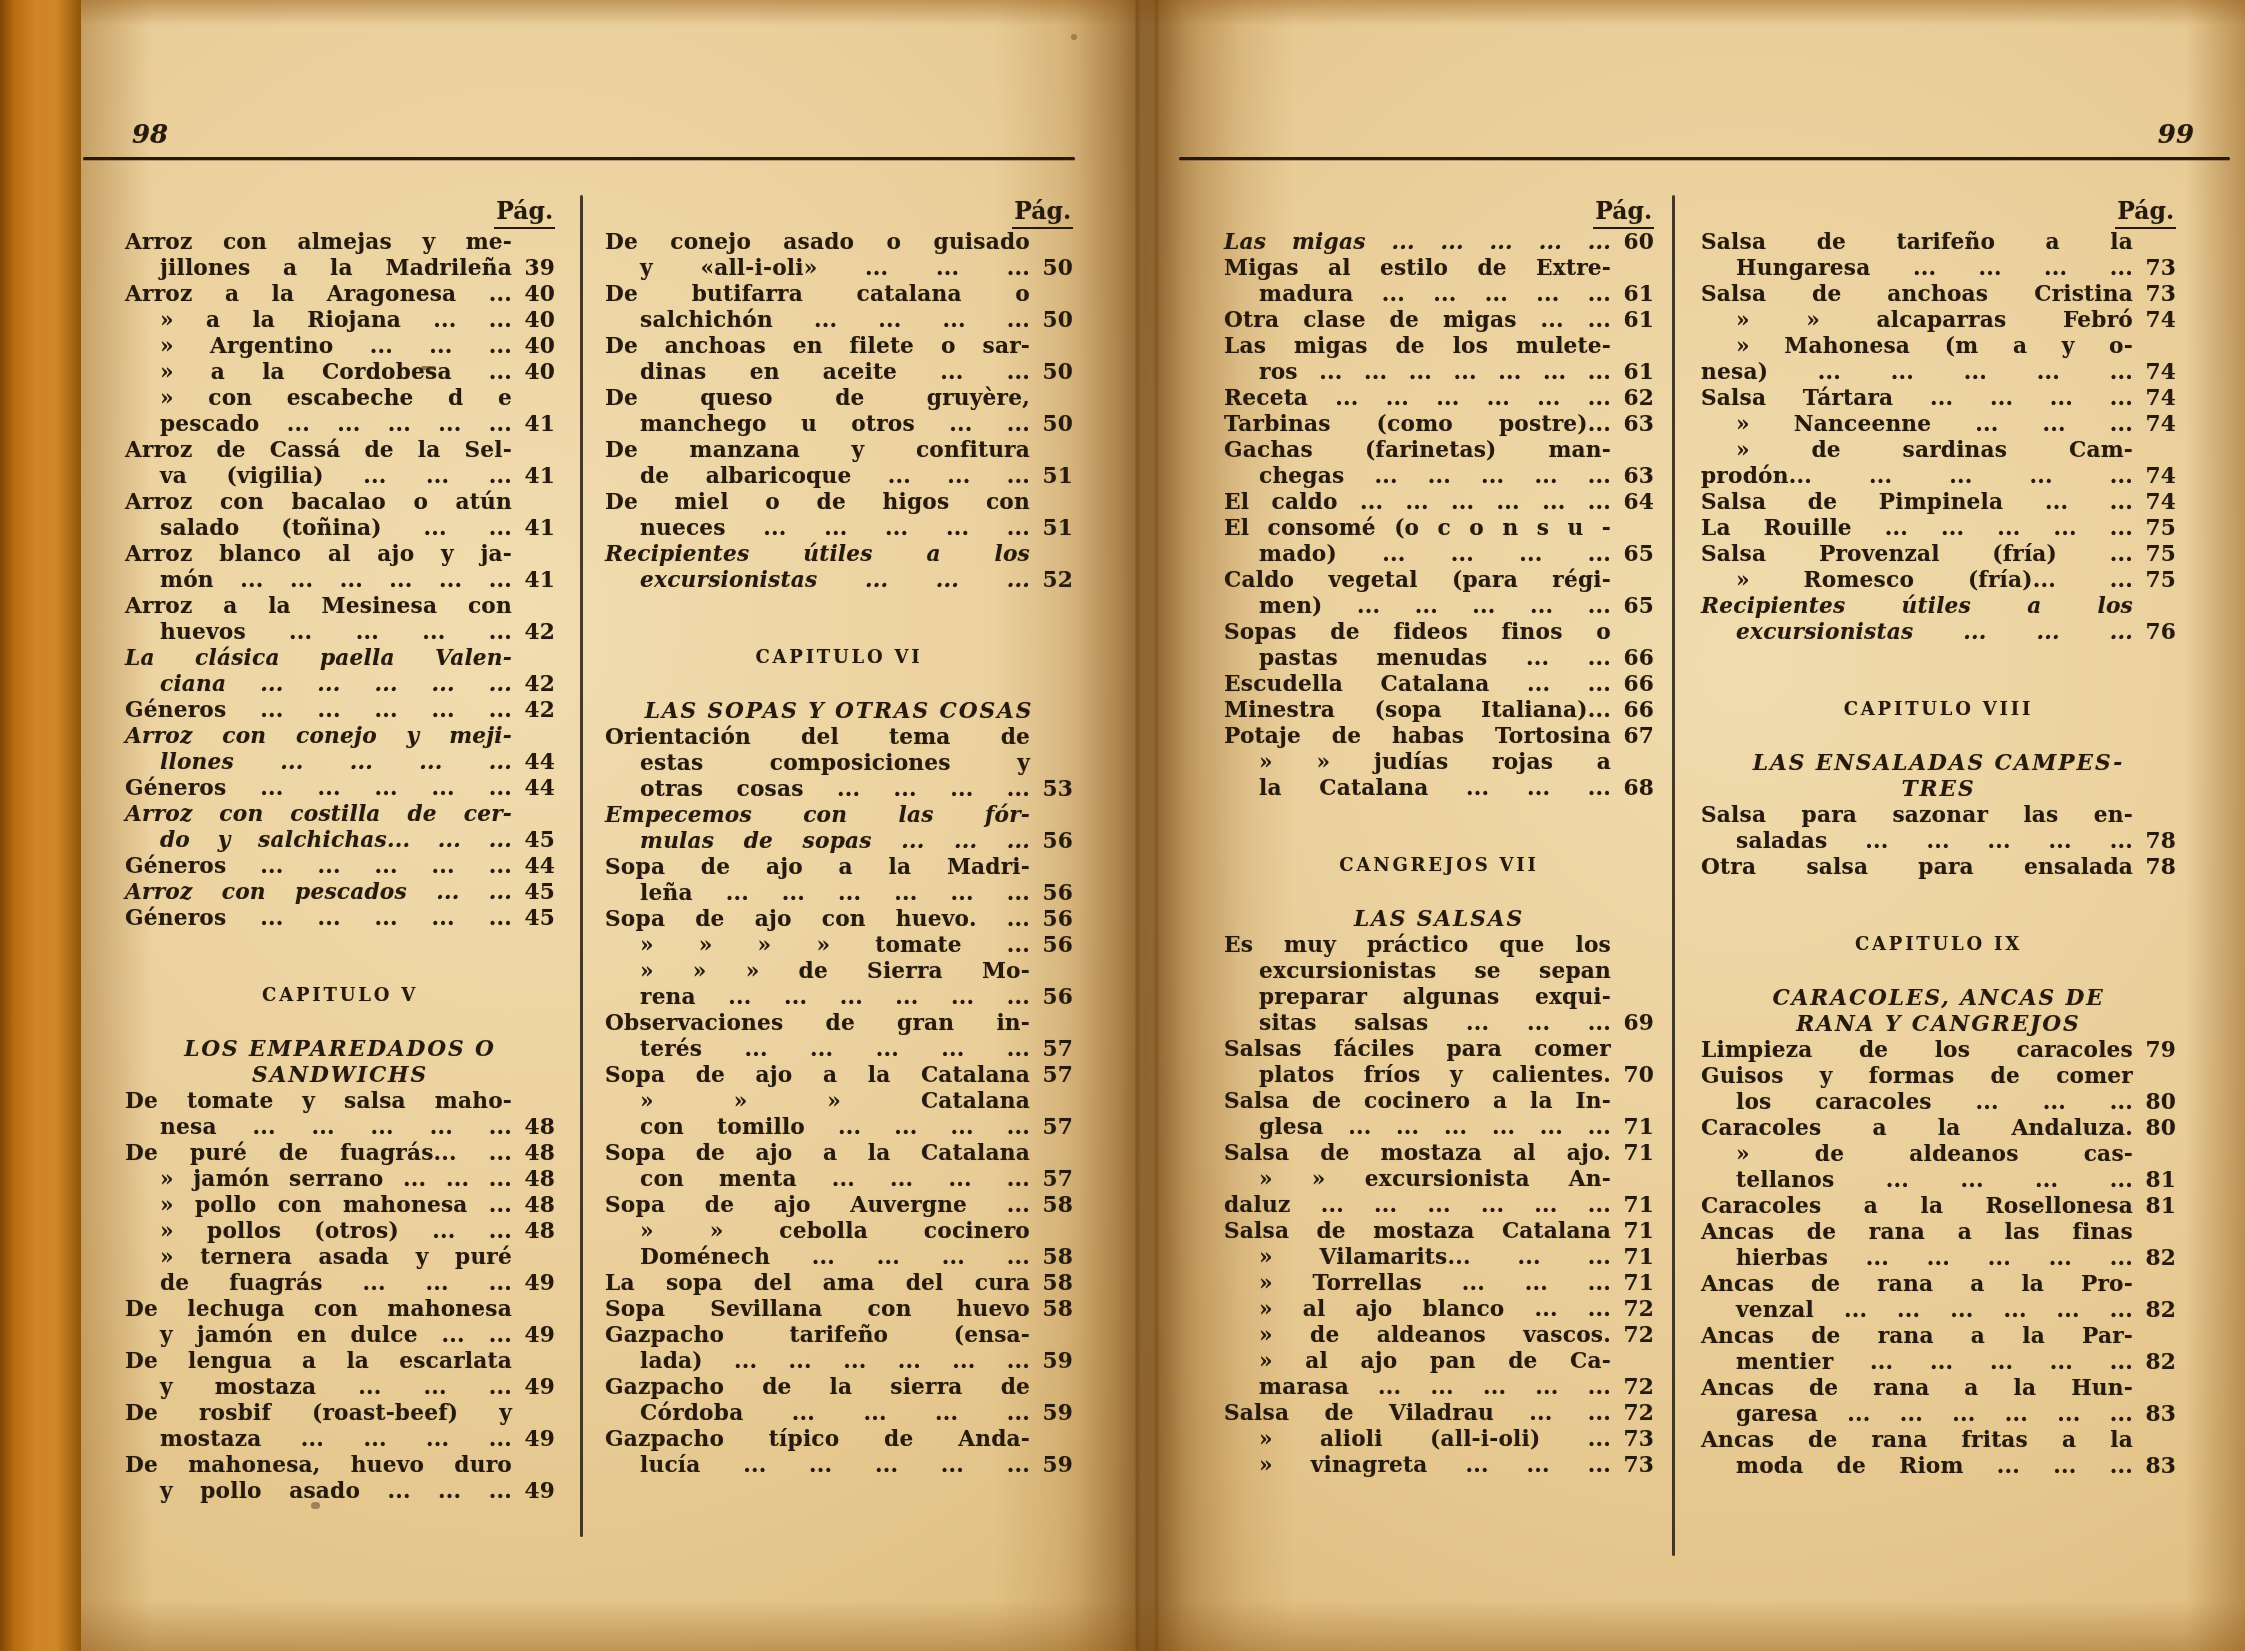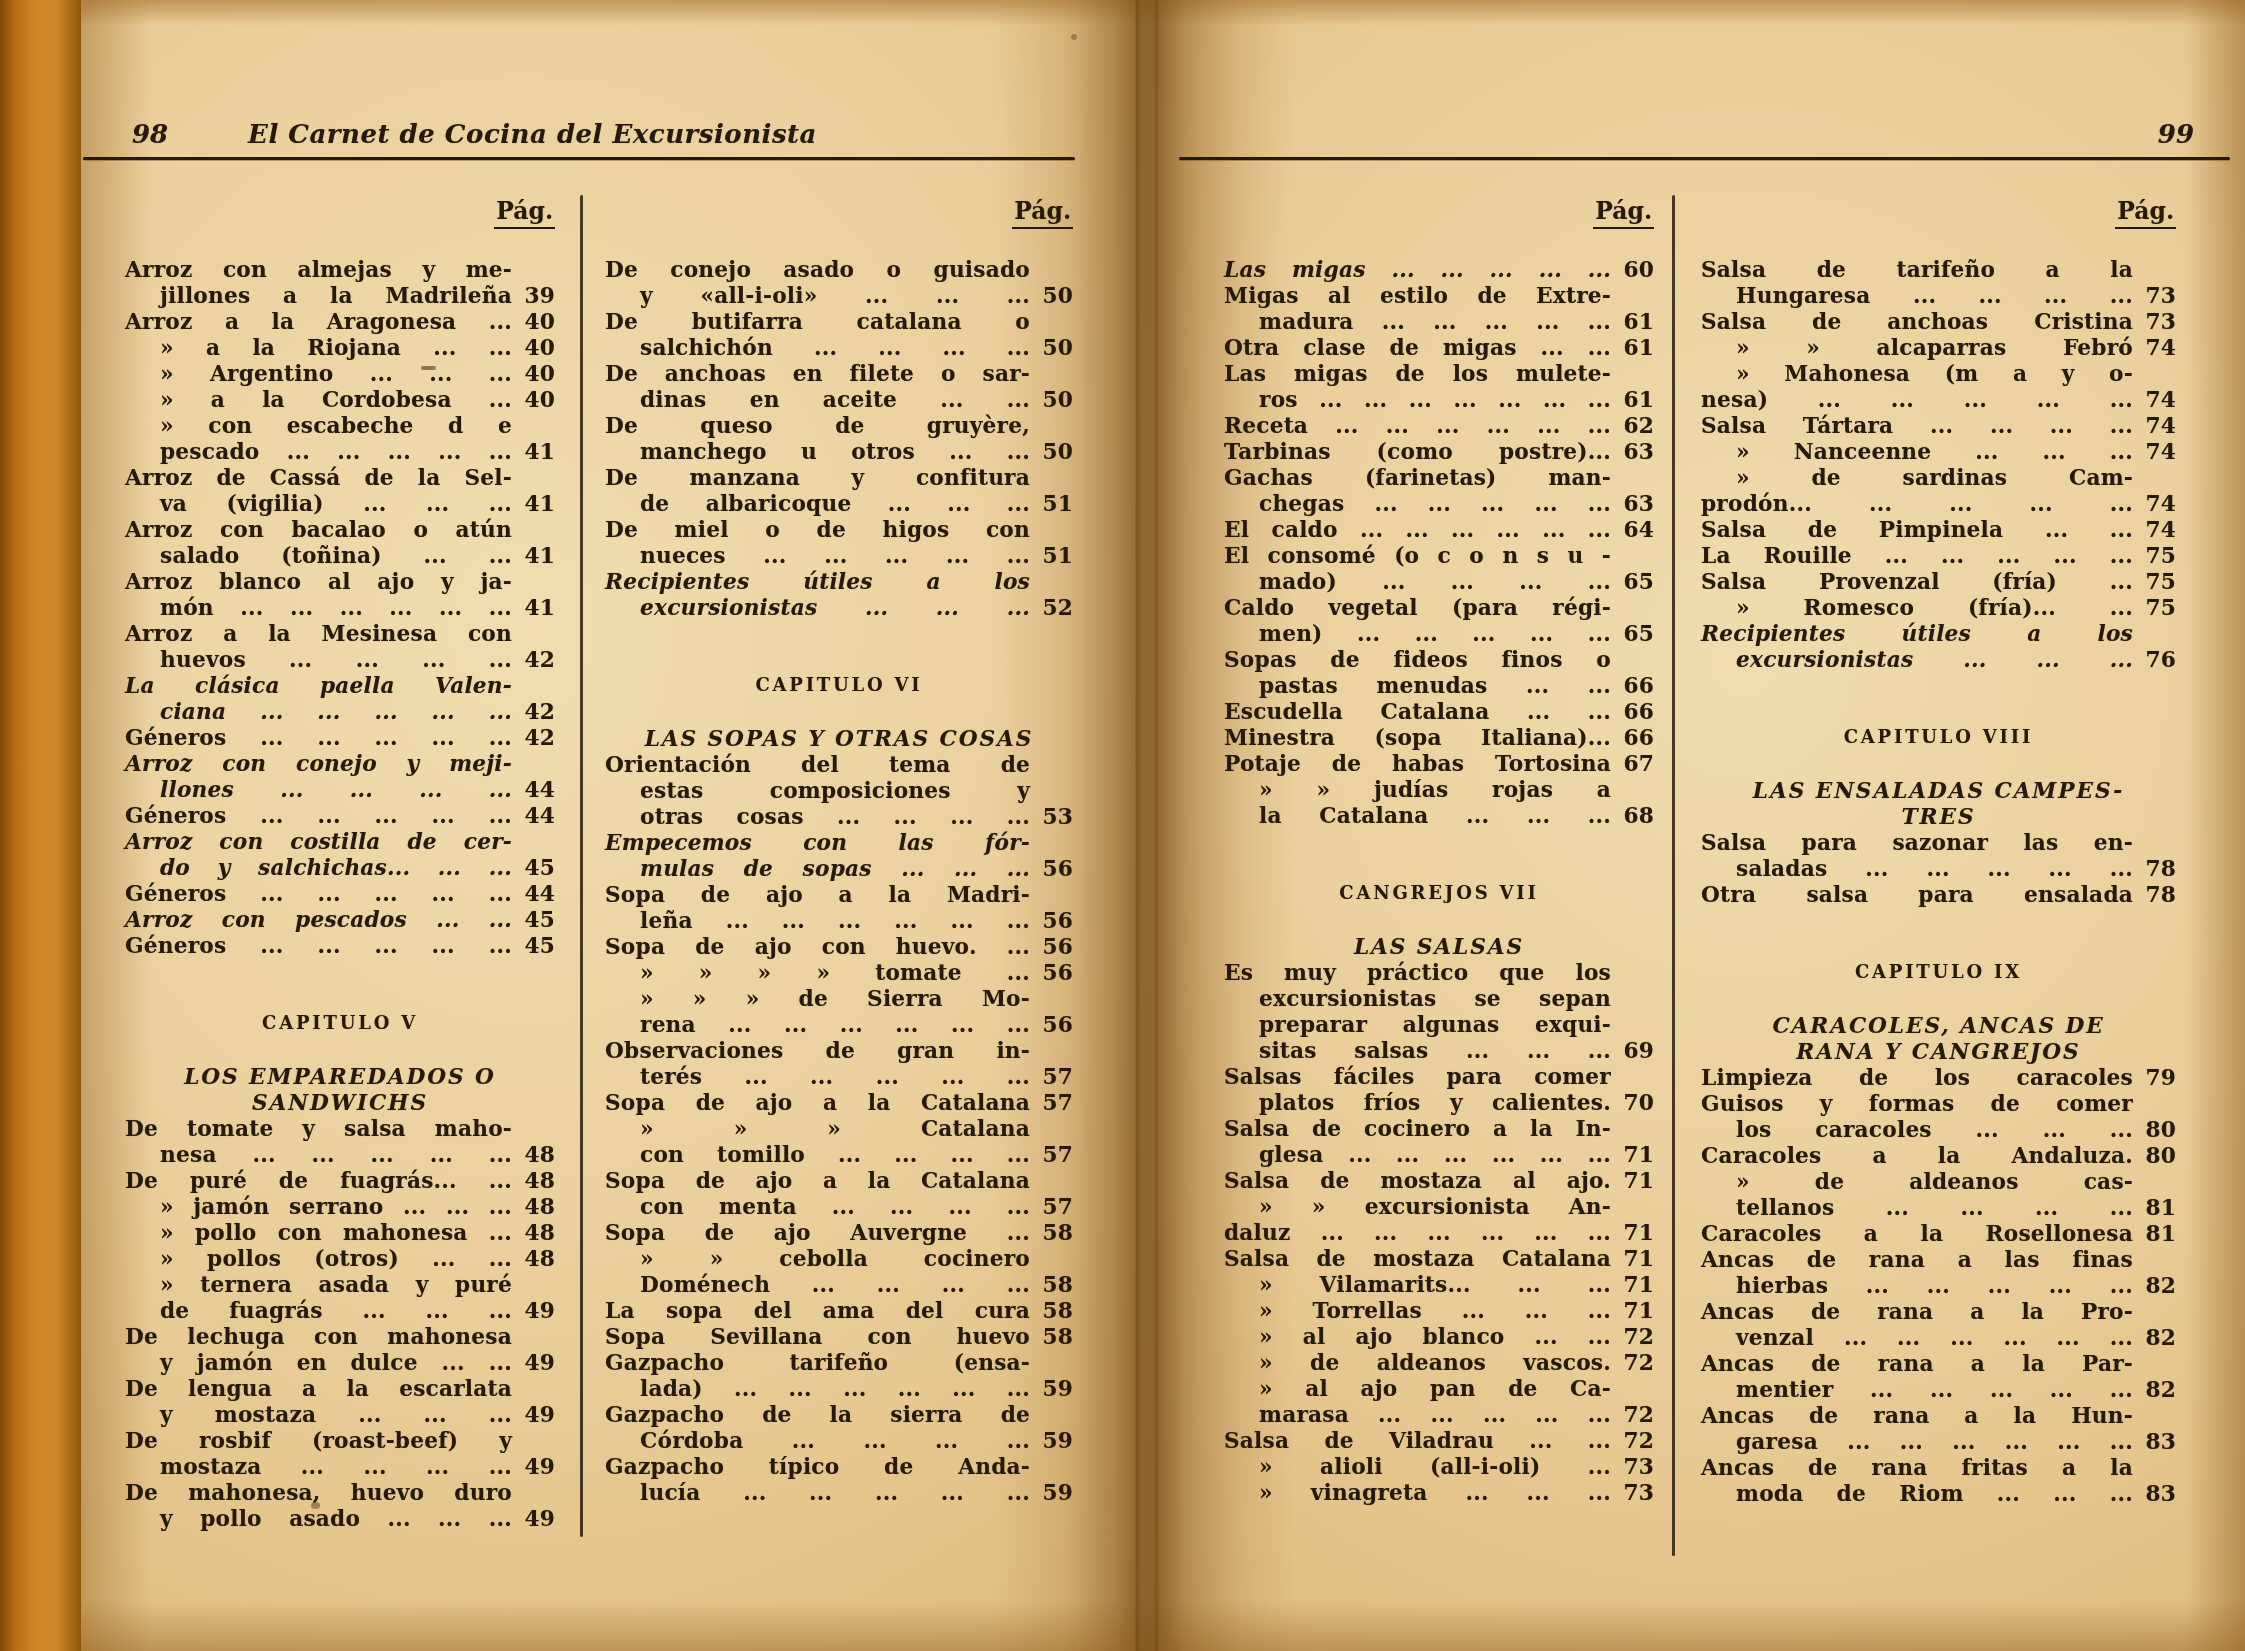--- a/index.html
+++ b/index.html
@@ -45,21 +45,21 @@
   .vdiv{position:absolute;top:195px;width:2.8px;background:rgba(40,28,14,.85);border-radius:1.9px;}
   #vdiv-left{left:580px;height:1342px;}
   #vdiv-right{left:1672px;height:1361px;}
   .col{position:absolute;top:198px;}
   #col1{left:125px;width:430px;}
   #col2{left:605px;width:468px;}
   #col3{left:1224px;width:430px;}
   #col4{left:1701px;width:475px;}
   .pag{width:fit-content;margin-left:auto;margin-right:0;text-align:center;
     font-size:23.5px;font-weight:700;line-height:26px;
-    border-bottom:2.8px solid var(--ink,#261a0e);padding:0 1.9px 2.8px 1.9px;margin-bottom:28px;
+    border-bottom:2.8px solid var(--ink,#261a0e);padding:0 1.9px 2.8px 1.9px;
     text-shadow:0 0 0.9px rgba(40,28,14,.35);}
   .row{position:relative;line-height:26px;min-height:26px;font-size:21.7px;font-weight:700;
     letter-spacing:0.2px;text-shadow:0 0 0.9px rgba(40,28,14,.3);}
   .row.ind{padding-left:35px;}
   .txt{display:block;margin-right:43px;text-align:justify;text-align-last:justify;}
   .txt.it{font-style:italic;}
   .num{position:absolute;right:0;top:0;width:41px;text-align:right;}
   .chap{text-align:center;letter-spacing:2.8px;font-size:18px;margin-top:51px;}
   .chsub{text-align:center;font-style:italic;letter-spacing:1.9px;}
   .chsub.first{margin-top:28px;}
@@ -72,21 +72,20 @@
 </head>
 <body>
 
 <div class="spread">
   <div class="edge"></div>
   <div class="page left"></div>
   <div class="page right"></div>
   <div class="gutter"></div>
 
   <div class="folio" id="folio-left">98</div>
-  <div class="rtitle" id="rtitle-left">El Carnet de Cocina del Excursionista</div>
   <div class="rule" id="rule-left"></div>
 
   <div class="folio" id="folio-right">99</div>
   <div class="rule" id="rule-right"></div>
 
   <div class="vdiv" id="vdiv-left"></div>
   <div class="vdiv" id="vdiv-right"></div>
 
   <div class="col" id="col1">
       <div class="pag">Pág.</div>

